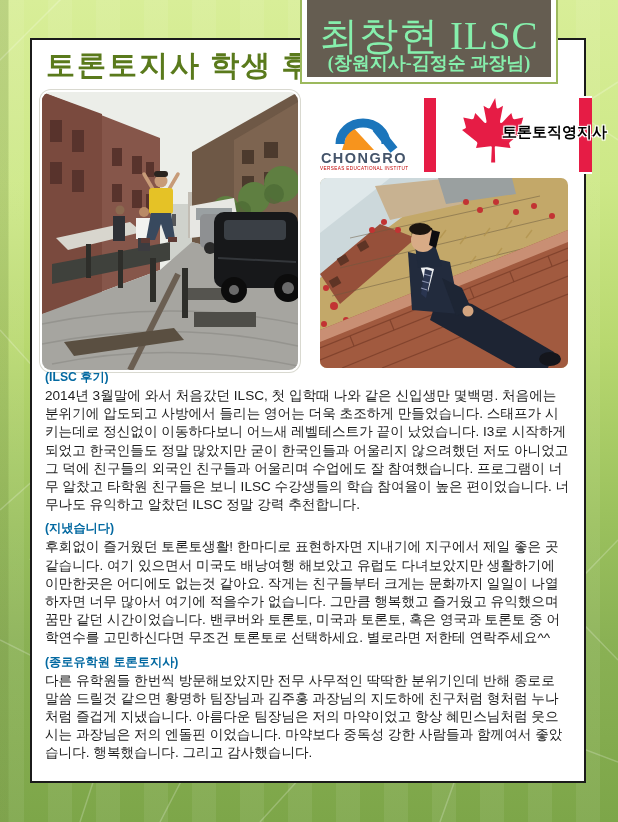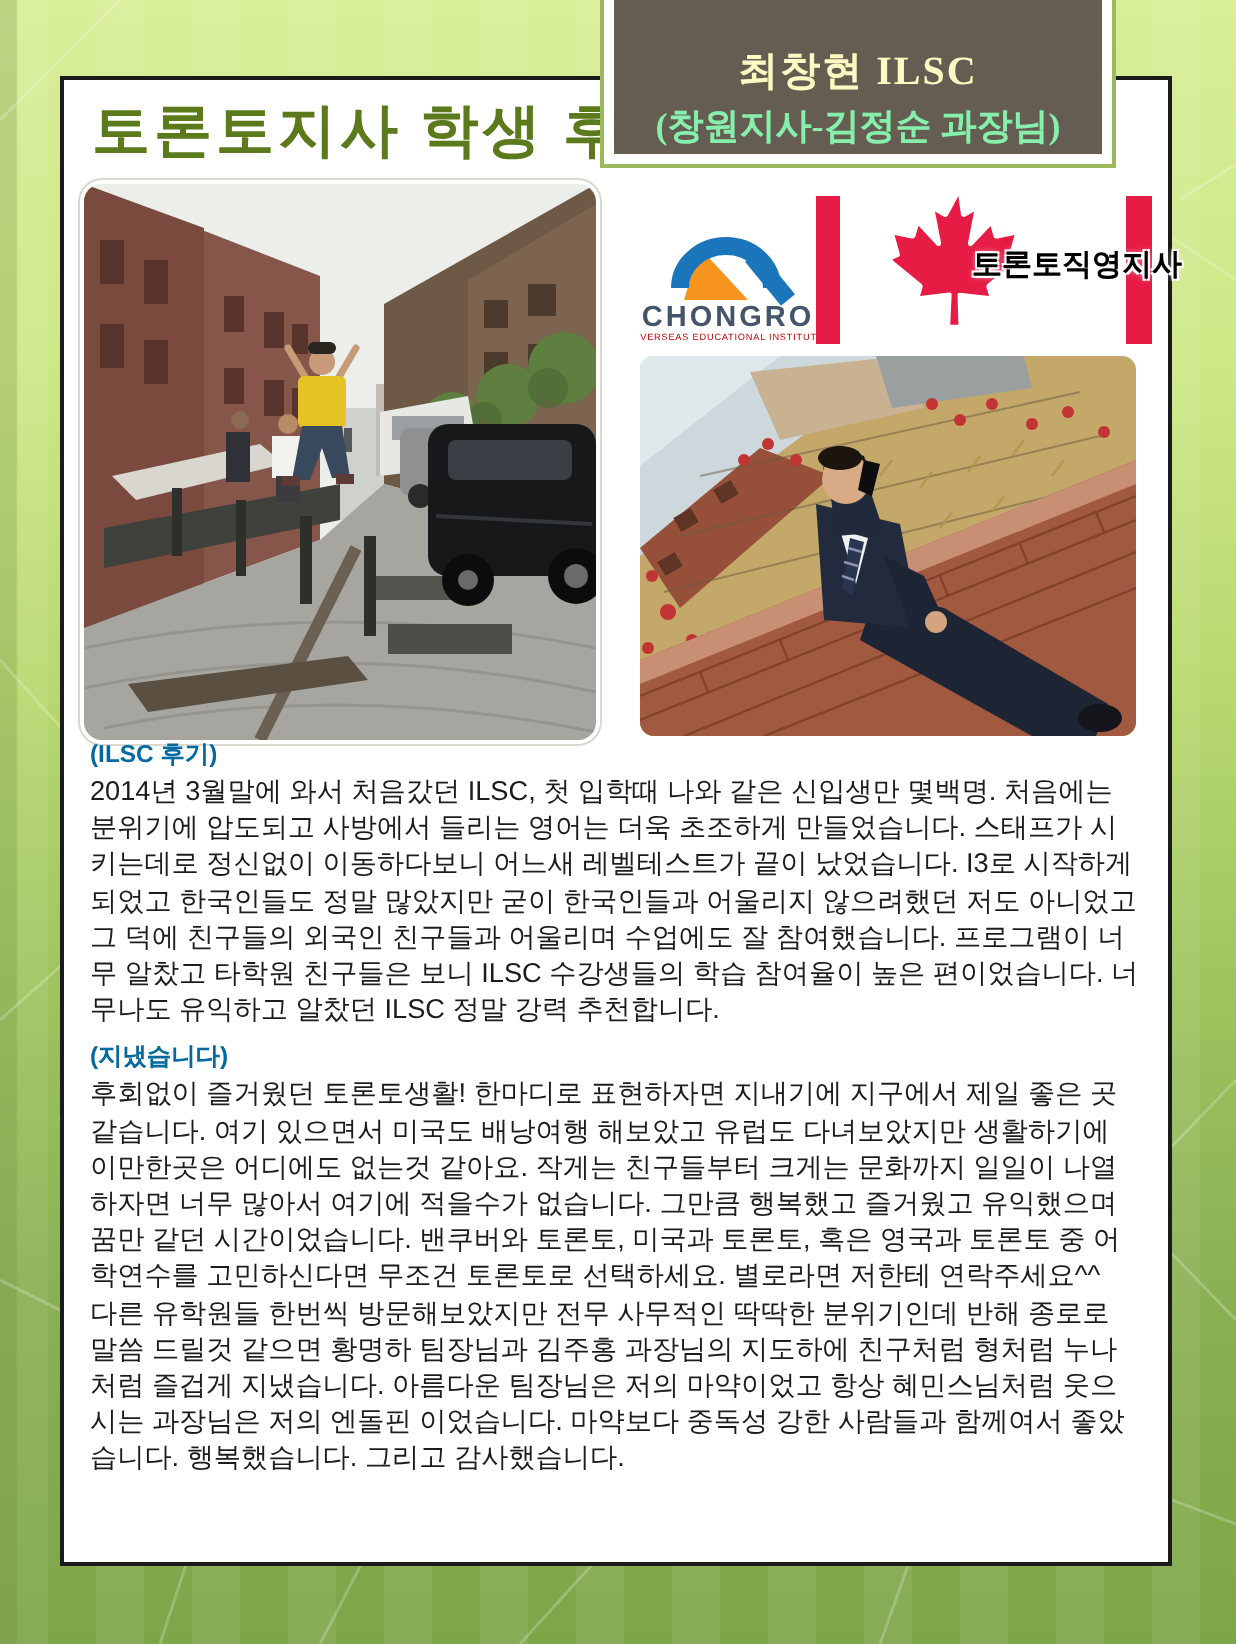--- a/index.html
+++ b/index.html
@@ -27,36 +27,36 @@
     white-space:nowrap;
   }
   .badge{
     position:absolute;left:300px;top:-8px;width:258px;height:92px;
     background:#655d51;border:2px solid #9cb95d;box-shadow:inset 0 0 0 5px #ffffff;
     box-sizing:border-box;display:flex;flex-direction:column;justify-content:flex-end;
     align-items:center;padding-bottom:8px;z-index:5;
   }
   .badge-line1{
     font-family:"Liberation Serif","DejaVu Serif",serif;
-    font-size:20px;font-weight:bold;color:#fef9c3;line-height:32px;letter-spacing:1px;
+    font-size:39px;font-weight:normal;color:#86efac;line-height:32px;letter-spacing:1px;
   }
   .badge-line2{
     font-family:Liberation Serif, serif;
     font-size:18px;font-weight:bold;color:#86efac;line-height:22px;
   }
   .street-photo{
     position:absolute;left:10px;top:52px;width:256px;height:278px;
     border-radius:9px;overflow:hidden;box-shadow:0 0 0 2px #fff,0 0 0 3px #d9d9d0;
   }
   .street-photo svg{display:block;width:100%;height:100%;}
   .logo-strip{
     position:absolute;left:288px;top:56px;width:256px;height:78px;background:#fff;
   }
   .chongro{position:absolute;left:0;top:0;width:88px;height:78px;}
-  .flag{position:absolute;left:88px;top:0;width:168px;height:78px;}
+  .flag{position:absolute;left:104px;top:0;width:168px;height:78px;}
   .flag svg{display:block;width:100%;height:100%;}
   .flag-label{
     position:absolute;left:78px;top:27px;
     font-size:15px;font-weight:bold;color:#000;white-space:nowrap;
     text-shadow:-1px -1px 0 #fff,1px -1px 0 #fff,-1px 1px 0 #fff,1px 1px 0 #fff,0 0 3px #fff;
   }
   .suit-photo{
     position:absolute;left:288px;top:138px;width:248px;height:190px;
     border-radius:7px;overflow:hidden;box-shadow:0 0 0 2px #fff;
   }
@@ -274,20 +274,21 @@
   <div class="review">
     <div class="section">
       <div class="sec-head">(ILSC 후기)</div>
       <div class="sec-body">2014년 3월말에 와서 처음갔던 ILSC, 첫 입학때 나와 같은 신입생만 몇백명. 처음에는 분위기에 압도되고 사방에서 들리는 영어는 더욱 초조하게 만들었습니다. 스태프가 시키는데로 정신없이 이동하다보니 어느새 레벨테스트가 끝이 났었습니다. I3로 시작하게 되었고 한국인들도 정말 많았지만 굳이 한국인들과 어울리지 않으려했던 저도 아니었고 그 덕에 친구들의 외국인 친구들과 어울리며 수업에도 잘 참여했습니다. 프로그램이 너무 알찼고 타학원 친구들은 보니 ILSC 수강생들의 학습 참여율이 높은 편이었습니다. 너무나도 유익하고 알찼던 ILSC 정말 강력 추천합니다.</div>
     </div>
     <div class="section">
       <div class="sec-head">(지냈습니다)</div>
       <div class="sec-body">후회없이 즐거웠던 토론토생활! 한마디로 표현하자면 지내기에 지구에서 제일 좋은 곳 같습니다. 여기 있으면서 미국도 배낭여행 해보았고 유럽도 다녀보았지만 생활하기에 이만한곳은 어디에도 없는것 같아요. 작게는 친구들부터 크게는 문화까지 일일이 나열하자면 너무 많아서 여기에 적을수가 없습니다. 그만큼 행복했고 즐거웠고 유익했으며 꿈만 같던 시간이었습니다. 밴쿠버와 토론토, 미국과 토론토, 혹은 영국과 토론토 중 어학연수를 고민하신다면 무조건 토론토로 선택하세요. 별로라면 저한테 연락주세요^^</div>
     </div>
     <div class="section">
+      <div class="sec-head">(종로유학원 토론토지사)</div>
       <div class="sec-body">다른 유학원들 한번씩 방문해보았지만 전무 사무적인 딱딱한 분위기인데 반해 종로로 말씀 드릴것 같으면 황명하 팀장님과 김주홍 과장님의 지도하에 친구처럼 형처럼 누나처럼 즐겁게 지냈습니다. 아름다운 팀장님은 저의 마약이었고 항상 혜민스님처럼 웃으시는 과장님은 저의 엔돌핀 이었습니다. 마약보다 중독성 강한 사람들과 함께여서 좋았습니다. 행복했습니다. 그리고 감사했습니다.</div>
     </div>
 
   </div>
 
 </div>
 
 <div class="badge">
   <div class="badge-line1">최창현 ILSC</div>
   <div class="badge-line2">(창원지사-김정순 과장님)</div>

